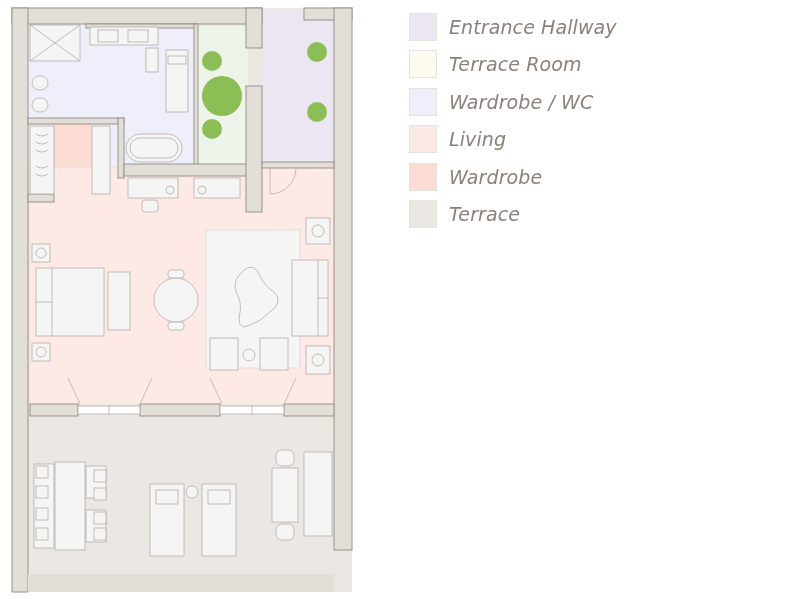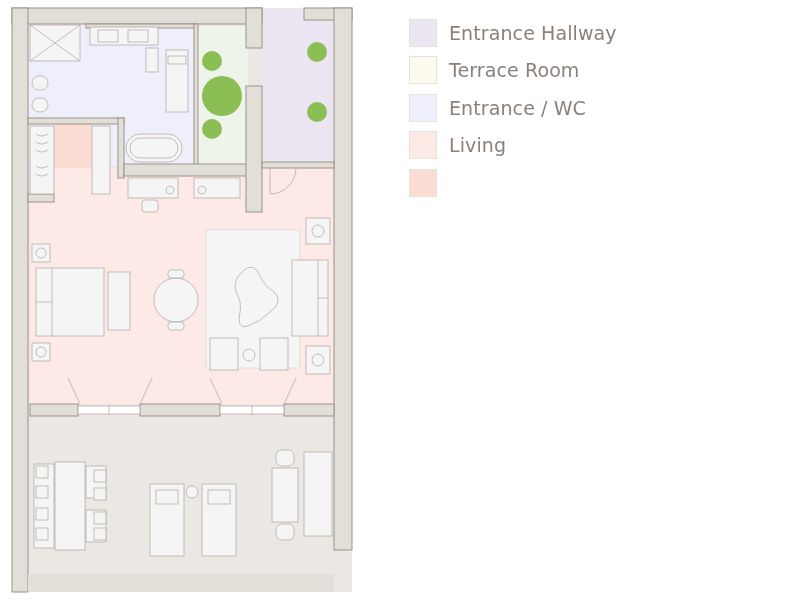--- a/index.html
+++ b/index.html
@@ -1,18 +1,18 @@
 <!DOCTYPE html>
 <html><head>
 <meta charset="utf-8">
 <style>
   html, body { margin:0; padding:0; background:#ffffff; }
   body { width:800px; height:600px; position:relative; overflow:hidden; font-family:"DejaVu Sans", sans-serif; }
   #plan { position:absolute; left:0; top:0; width:400px; height:600px; }
-  .legend { position:absolute; left:409px; top:14px; }
+  .legend { position:absolute; left:409px; top:8px;font-style:italic; }
   .legend-item { display:flex; align-items:center; height:37.5px; }
   .swatch { width:28px; height:28px; box-sizing:border-box; border:1px solid #e6e2dc; margin-right:12px; }
   .legend-label { font-family:"DejaVu Sans", sans-serif; font-size:19px; color:#8a817a; letter-spacing:0.1px; }
 </style>
 </head>
 <body>
 
 <svg id="plan" viewBox="0 0 400 600" xmlns="http://www.w3.org/2000/svg">
 
   <g>
@@ -157,22 +157,27 @@
   <div class="legend-item">
     <div class="swatch" style="background:#ebe6f1"></div>
     <span class="legend-label">Entrance Hallway</span>
   </div>
   <div class="legend-item">
     <div class="swatch" style="background:#fdfbf0"></div>
     <span class="legend-label">Terrace Room</span>
   </div>
   <div class="legend-item">
     <div class="swatch" style="background:#eeeffa"></div>
-    <span class="legend-label">Entrance / WC</span>
+    <span class="legend-label">Wardrobe / WC</span>
   </div>
   <div class="legend-item">
     <div class="swatch" style="background:#fde9e6"></div>
     <span class="legend-label">Living</span>
   </div>
   <div class="legend-item">
     <div class="swatch" style="background:#fbdcd3"></div>
+    <span class="legend-label">Wardrobe</span>
+  </div>
+  <div class="legend-item">
+    <div class="swatch" style="background:#ebe8e3"></div>
+    <span class="legend-label">Terrace</span>
   </div>
 </div>
 
 </body></html>

